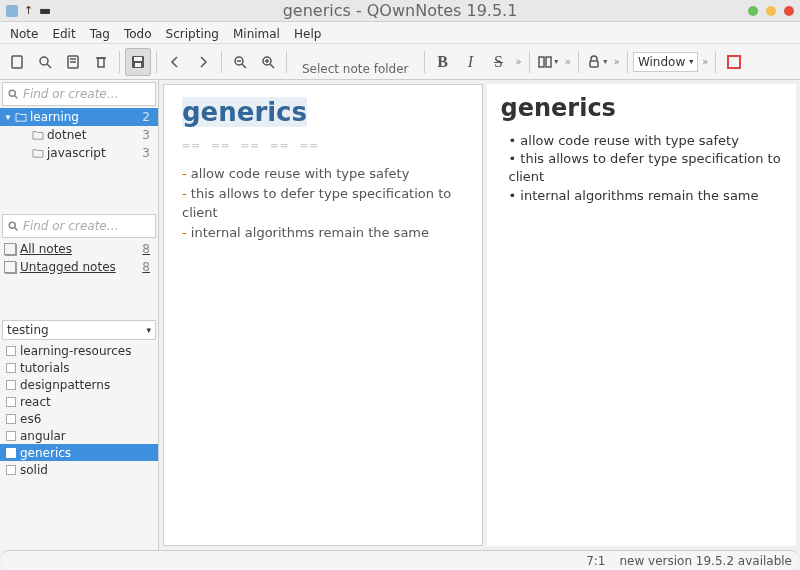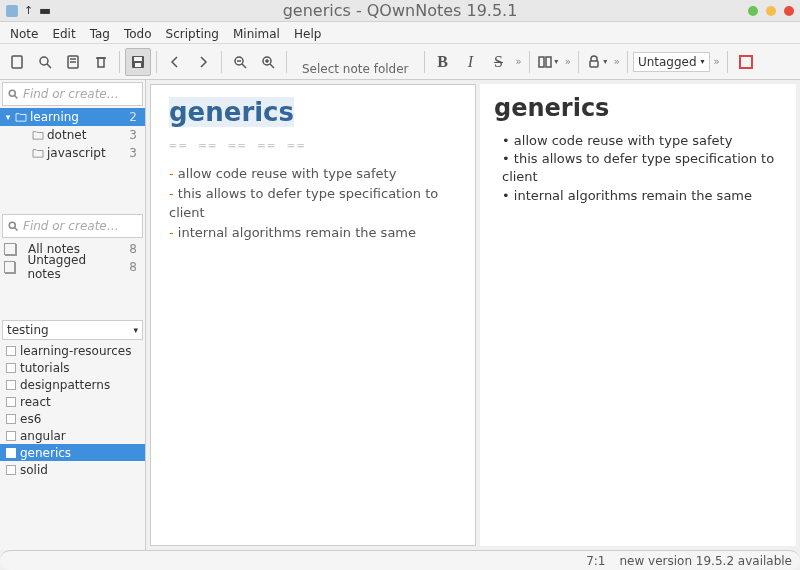--- a/index.html
+++ b/index.html
@@ -19,34 +19,34 @@
 .tb-btn svg { width: 16px; height: 16px; stroke: #555; fill: none; stroke-width: 1.5; }
 .tb-btn.active { background: #ddd; border-color: #bbb; }
 .tb-sep { width: 1px; height: 22px; background: #ccc; margin: 0 3px; }
 .tb-text { color: #666; padding: 0 10px; white-space: nowrap; margin-top: 14px; }
 .tb-more { font-size: 10px; color: #888; padding: 0 2px; }
 .tb-bold { font-weight: bold; font-family: serif; font-size: 16px; }
 .tb-italic { font-style: italic; font-family: serif; font-size: 16px; }
 .tb-strike { text-decoration: line-through; font-family: serif; font-size: 16px; }
 .styleselect { border: 1px solid #ccc; padding: 2px 4px; background: #fff; font-size: 12px; display:flex; align-items:center; gap:4px;}
 .main { flex: 1; display: flex; min-height: 0; }
-.sidebar { width: 146px; background: #f5f5f5; border-right: 1px solid #ccc; display: flex; flex-direction: column; }
+.sidebar { width: 159px; background: #f5f5f5; border-right: 1px solid #ccc; display: flex; flex-direction: column; }
 .search-box { height: 24px; border: 1px solid #ccc; margin: 2px; background: #fff; display: flex; align-items: center; padding: 0 4px; gap: 4px; color: #aaa; font-style: italic; }
 .search-box svg { width: 12px; height: 12px; stroke: #888; fill: none; stroke-width: 2;}
 .tree { font-size: 12px; }
 .tree-row { display: flex; align-items: center; height: 18px; padding: 0 4px; gap: 3px; }
 .tree-row.sel { background: #3e8fde; color: #fff; }
 .tree-row .disc { width: 8px; text-align: center; color: #666; font-size: 9px;}
 .tree-row.sel .disc { color:#fff; }
 .tree-row .count { margin-left: auto; padding-right: 4px; color: #888; }
 .tree-row.sel .count { color: #e0e0e0;}
 .tree-row.child { padding-left: 32px; }
 .folder-icon { width:12px; height:10px; }
 .spacer { height: 50px; }
-.notefilter-row { display: flex; align-items: center; height: 18px; padding: 0 4px; gap: 12px; }
+.notefilter-row { display: flex; align-items: center; height: 18px; padding: 0 4px; gap: 4px; text-decoration: underline; }
 .notefilter-row .count { margin-left: auto; padding-right: 4px; color: #888; }
 .tag-select { margin: 4px 2px 2px 2px; border: 1px solid #ccc; background: #fff; padding: 2px 4px; display:flex; align-items:center; justify-content:space-between;}
 .notelist { flex:1; overflow:auto; }
 .note-row { display: flex; align-items: center; height: 17px; padding: 0 4px 0 6px; gap: 4px; }
 .note-row.sel { background: #3e8fde; color: #fff; }
 .note-icon { width: 10px; height:10px; border:1px solid #aaa; background:linear-gradient(#fff,#fff); position:relative;}
 .note-row.sel .note-icon{ border-color:#fff;}
 .content { flex: 1; display: flex; min-height: 0; }
 .editor { flex: 1; border: 1px solid #ccc; margin: 4px 2px 4px 4px; background: #fff; padding: 12px 18px; font-family: "DejaVu Sans", sans-serif; font-size: 13px; overflow: auto; }
 .editor h1 { color: #336699; font-size: 26px; font-weight: bold; background: #e8eef5; display:inline-block; margin-bottom: 10px; }
@@ -169,21 +169,21 @@
   <div class="tb-btn">
       <svg viewBox="0 0 16 16">
         <rect x="4" y="7" width="8" height="6" rx="1"></rect>
         <path d="M5 7 V5 a3 3 0 0 1 6 0 V7"></path>
       </svg>
       <span style="font-size:8px;margin-left:1px">▾</span>
     </div>
   <div class="tb-more">»</div>
   <div class="tb-sep"></div>
   <div class="styleselect">
-      <span>Untagged</span>
+      <span>Window</span>
       <span style="font-size:8px">▾</span>
     </div>
   <div class="tb-more">»</div>
   <div class="tb-sep"></div>
   <div class="tb-btn">
       <div class="red-square"></div>
     </div>
 </div>
 
 <div class="main">

